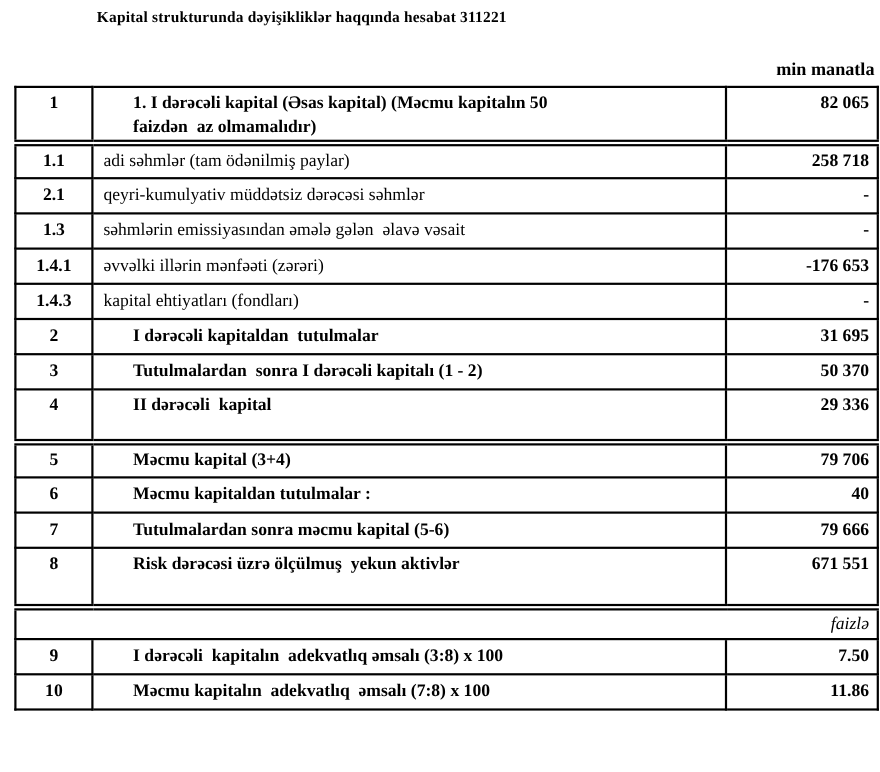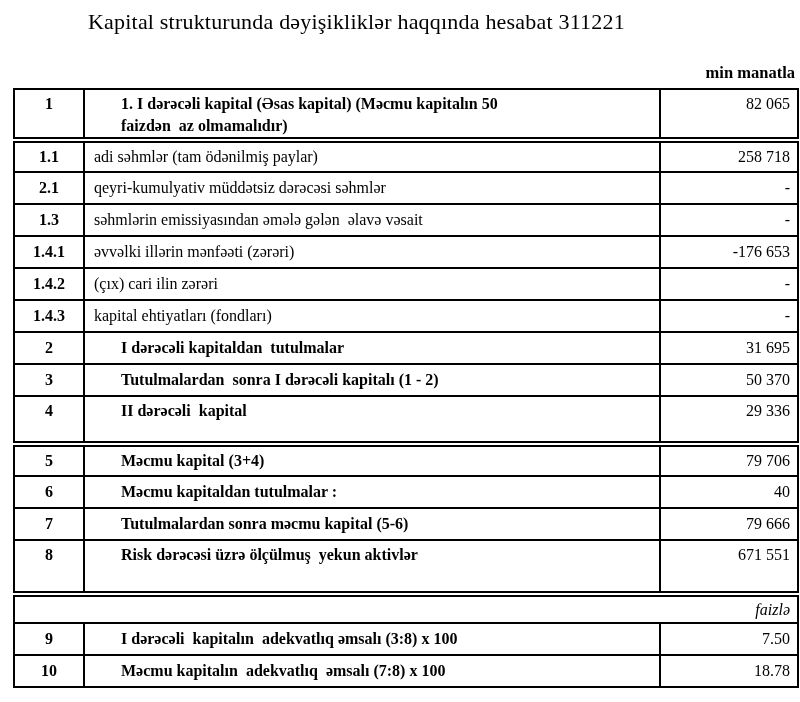--- a/index.html
+++ b/index.html
@@ -5,22 +5,22 @@
   * { box-sizing: border-box; }
   html, body { margin: 0; padding: 0; }
   body {
     width: 800px; height: 702px;
     background: #ffffff; color: #000000;
     font-family: "Liberation Serif", "DejaVu Serif", serif;
     overflow: hidden;
   }
   .title {
     margin: 9px 0 0 88px;
-    font-size: 22px;
-    font-weight: 400;
+    font-size: 14px;
+    font-weight: 700;
     letter-spacing: 0.2px;
   }
   .unit-line {
     width: 795px;
     margin-top: 28px;
     text-align: right;
     font-size: 16.5px;
     font-weight: 700;
   }
   table.report {
@@ -32,21 +32,21 @@
     border: 2px solid #000;
   }
   table.report td {
     border: 2px solid #000;
     vertical-align: middle;
     line-height: 21.5px;
     overflow: hidden;
   }
   .cell-num   { text-align: center; font-weight: 700; padding: 1px 2px; }
   .cell-label { padding: 1px 8px 1px 9px; white-space: pre-wrap; }
-  .cell-value { text-align: right; padding: 1px 7px 1px 4px; }
+  .cell-value { text-align: right; padding: 1px 7px 1px 4px; font-weight: bold; }
   tr.r-normal { height: 32px; }
   tr.r-md     { height: 48px; }
   tr.r-lg     { height: 54px; }
   tr.r-md td, tr.r-lg td { vertical-align: top; padding-top: 3px; }
   tr.bold-label .cell-label { font-weight: 700; padding-left: 36px; }
   tr.double-bottom td { border-bottom: 6px double #000; }
   tr.unit-row { height: 29px; }
   tr.unit-row td {
     font-style: italic;
     text-align: right;
@@ -87,25 +87,20 @@
     <td class="cell-num">1.3</td>
     <td class="cell-label">səhmlərin emissiyasından əmələ gələn  əlavə vəsait</td>
     <td class="cell-value">-</td>
   </tr>
       <tr class="r-normal">
     <td class="cell-num">1.4.1</td>
     <td class="cell-label">əvvəlki illərin mənfəəti (zərəri)</td>
     <td class="cell-value">-176 653</td>
   </tr>
       <tr class="r-normal">
-    <td class="cell-num">1.4.2</td>
-    <td class="cell-label">(çıx) cari ilin zərəri</td>
-    <td class="cell-value">-</td>
-  </tr>
-      <tr class="r-normal">
     <td class="cell-num">1.4.3</td>
     <td class="cell-label">kapital ehtiyatları (fondları)</td>
     <td class="cell-value">-</td>
   </tr>
       <tr class="r-normal bold-label">
     <td class="cell-num">2</td>
     <td class="cell-label">I dərəcəli kapitaldan  tutulmalar</td>
     <td class="cell-value">31 695</td>
   </tr>
       <tr class="r-normal bold-label">
@@ -142,16 +137,16 @@
     <td colspan="3">faizlə</td>
   </tr>
       <tr class="r-normal bold-label">
     <td class="cell-num">9</td>
     <td class="cell-label">I dərəcəli  kapitalın  adekvatlıq əmsalı (3:8) x 100</td>
     <td class="cell-value">7.50</td>
   </tr>
       <tr class="r-normal bold-label">
     <td class="cell-num">10</td>
     <td class="cell-label">Məcmu kapitalın  adekvatlıq  əmsalı (7:8) x 100</td>
-    <td class="cell-value">18.78</td>
+    <td class="cell-value">11.86</td>
   </tr>
     </tbody>
 </table>
 
 </body></html>

